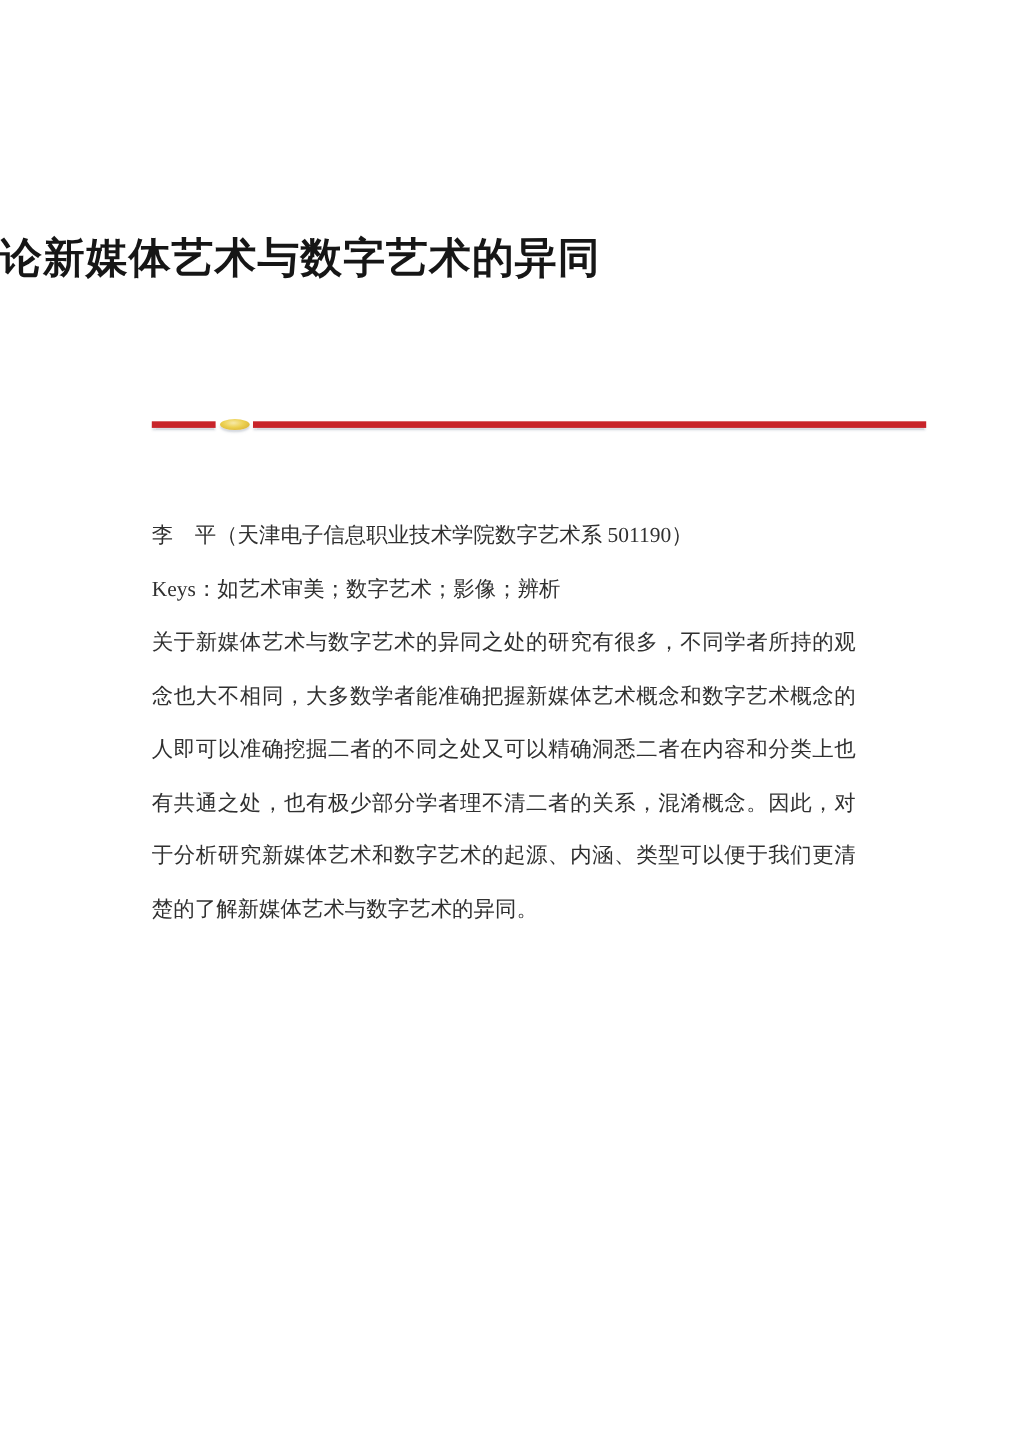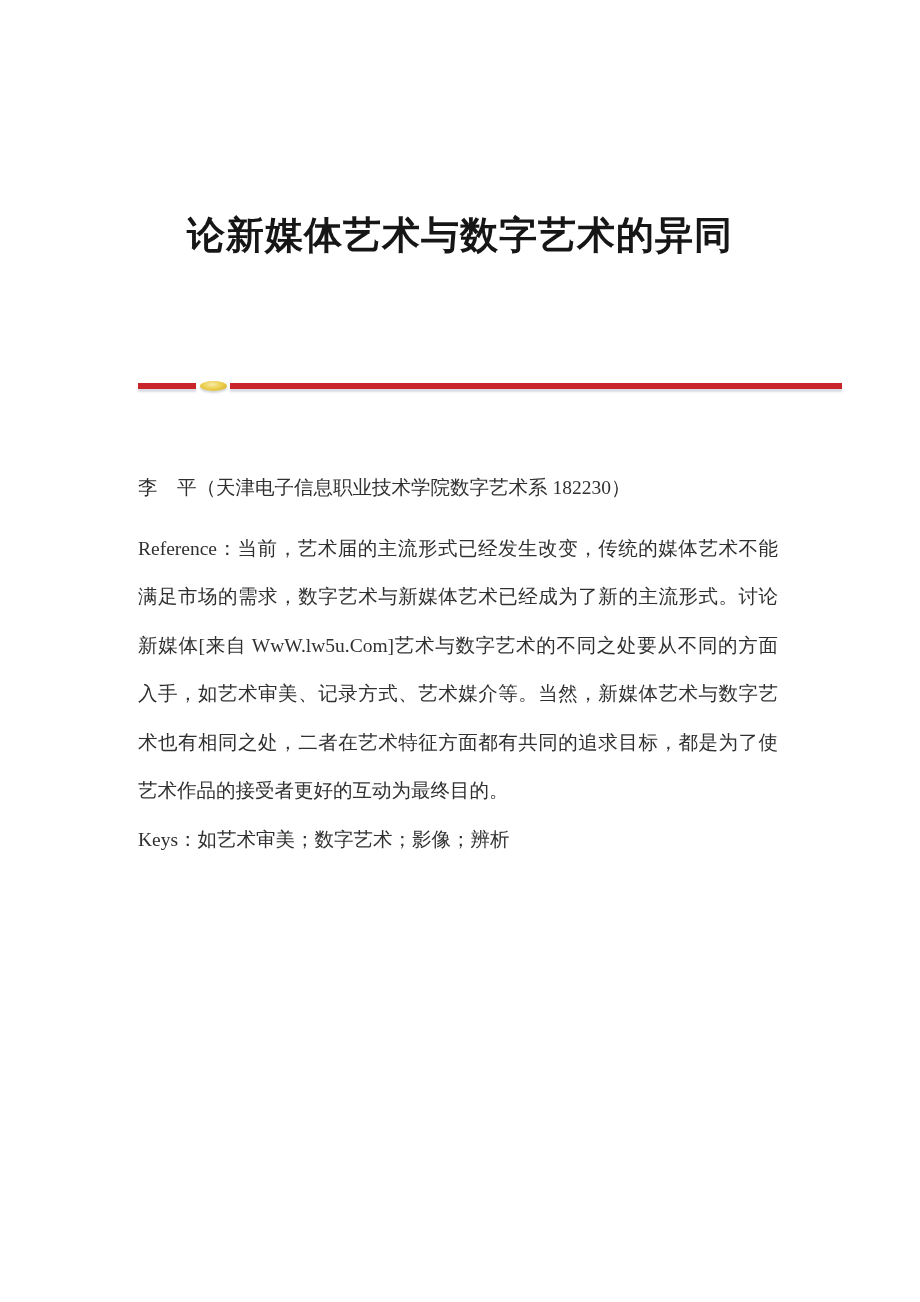--- a/index.html
+++ b/index.html
@@ -15,21 +15,21 @@
     overflow: hidden;
     font-family: "Liberation Serif", "DejaVu Serif", serif;
     color: #2e2e2e;
   }
   .title {
     margin: 0;
     padding-top: 212px;
     font-size: 38px;
     line-height: 46px;
     font-weight: bold;
-    text-align: center;
+    text-align: left;
     letter-spacing: 1px;
     color: #161616;
   }
   .divider {
     margin: 123px 0 0 138px;
     width: 704px;
     height: 10px;
     display: flex;
     align-items: center;
   }
@@ -67,20 +67,20 @@
 <div class="page">
 
   <h1 class="title">论新媒体艺术与数字艺术的异同</h1>
 
   <div class="divider">
     <div class="divider-bar left"></div>
     <div class="divider-ellipse"></div>
     <div class="divider-bar right"></div>
   </div>
 
-  <p class="textline author">李　平（天津电子信息职业技术学院数字艺术系 182230）</p>
+  <p class="textline author">李　平（天津电子信息职业技术学院数字艺术系 501190）</p>
 
-  <p class="textline abstract">Reference：当前，艺术届的主流形式已经发生改变，传统的媒体艺术不能满足市场的需求，数字艺术与新媒体艺术已经成为了新的主流形式。讨论新媒体[来自 WwW.lw5u.Com]艺术与数字艺术的不同之处要从不同的方面入手，如艺术审美、记录方式、艺术媒介等。当然，新媒体艺术与数字艺术也有相同之处，二者在艺术特征方面都有共同的追求目标，都是为了使艺术作品的接受者更好的互动为最终目的。</p>
 
   <p class="textline keys">Keys：如艺术审美；数字艺术；影像；辨析</p>
 
+  <p class="textline body-text">关于新媒体艺术与数字艺术的异同之处的研究有很多，不同学者所持的观念也大不相同，大多数学者能准确把握新媒体艺术概念和数字艺术概念的人即可以准确挖掘二者的不同之处又可以精确洞悉二者在内容和分类上也有共通之处，也有极少部分学者理不清二者的关系，混淆概念。因此，对于分析研究新媒体艺术和数字艺术的起源、内涵、类型可以便于我们更清楚的了解新媒体艺术与数字艺术的异同。</p>
 
 </div>
 
 </body></html>

